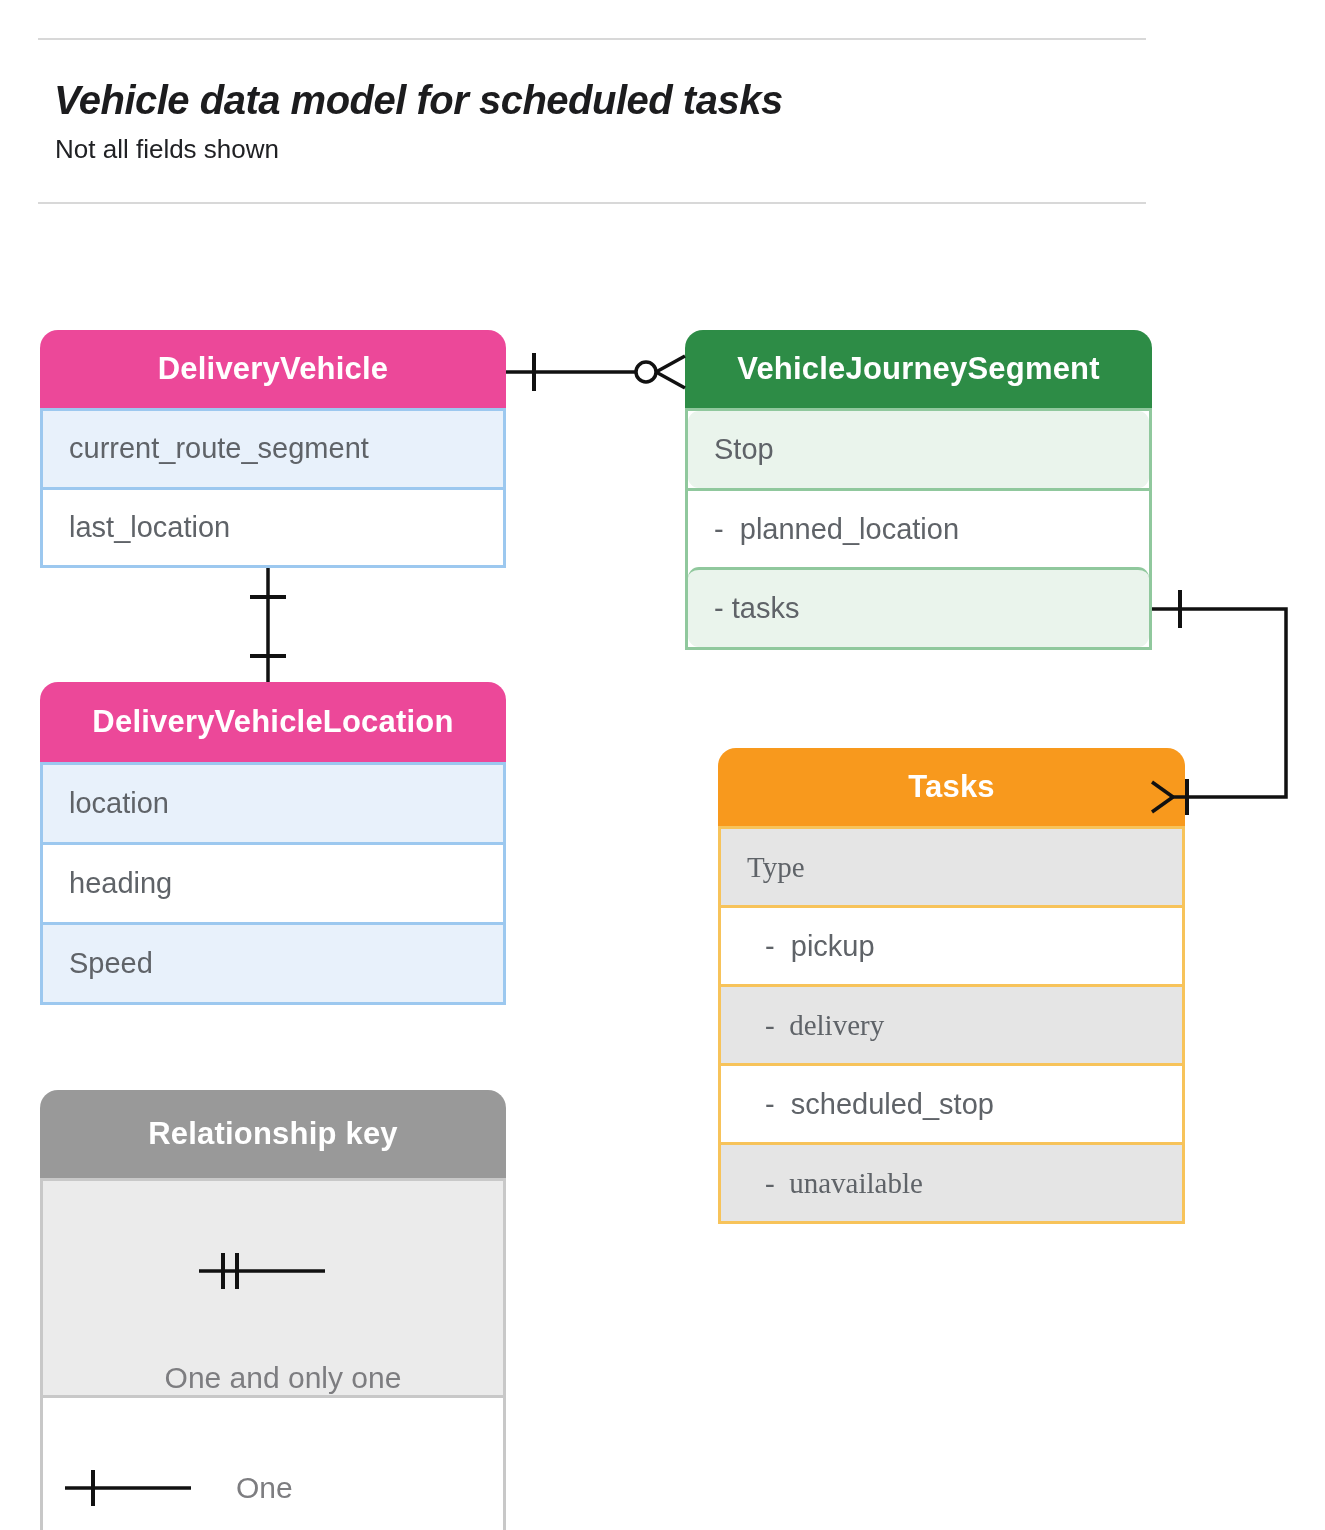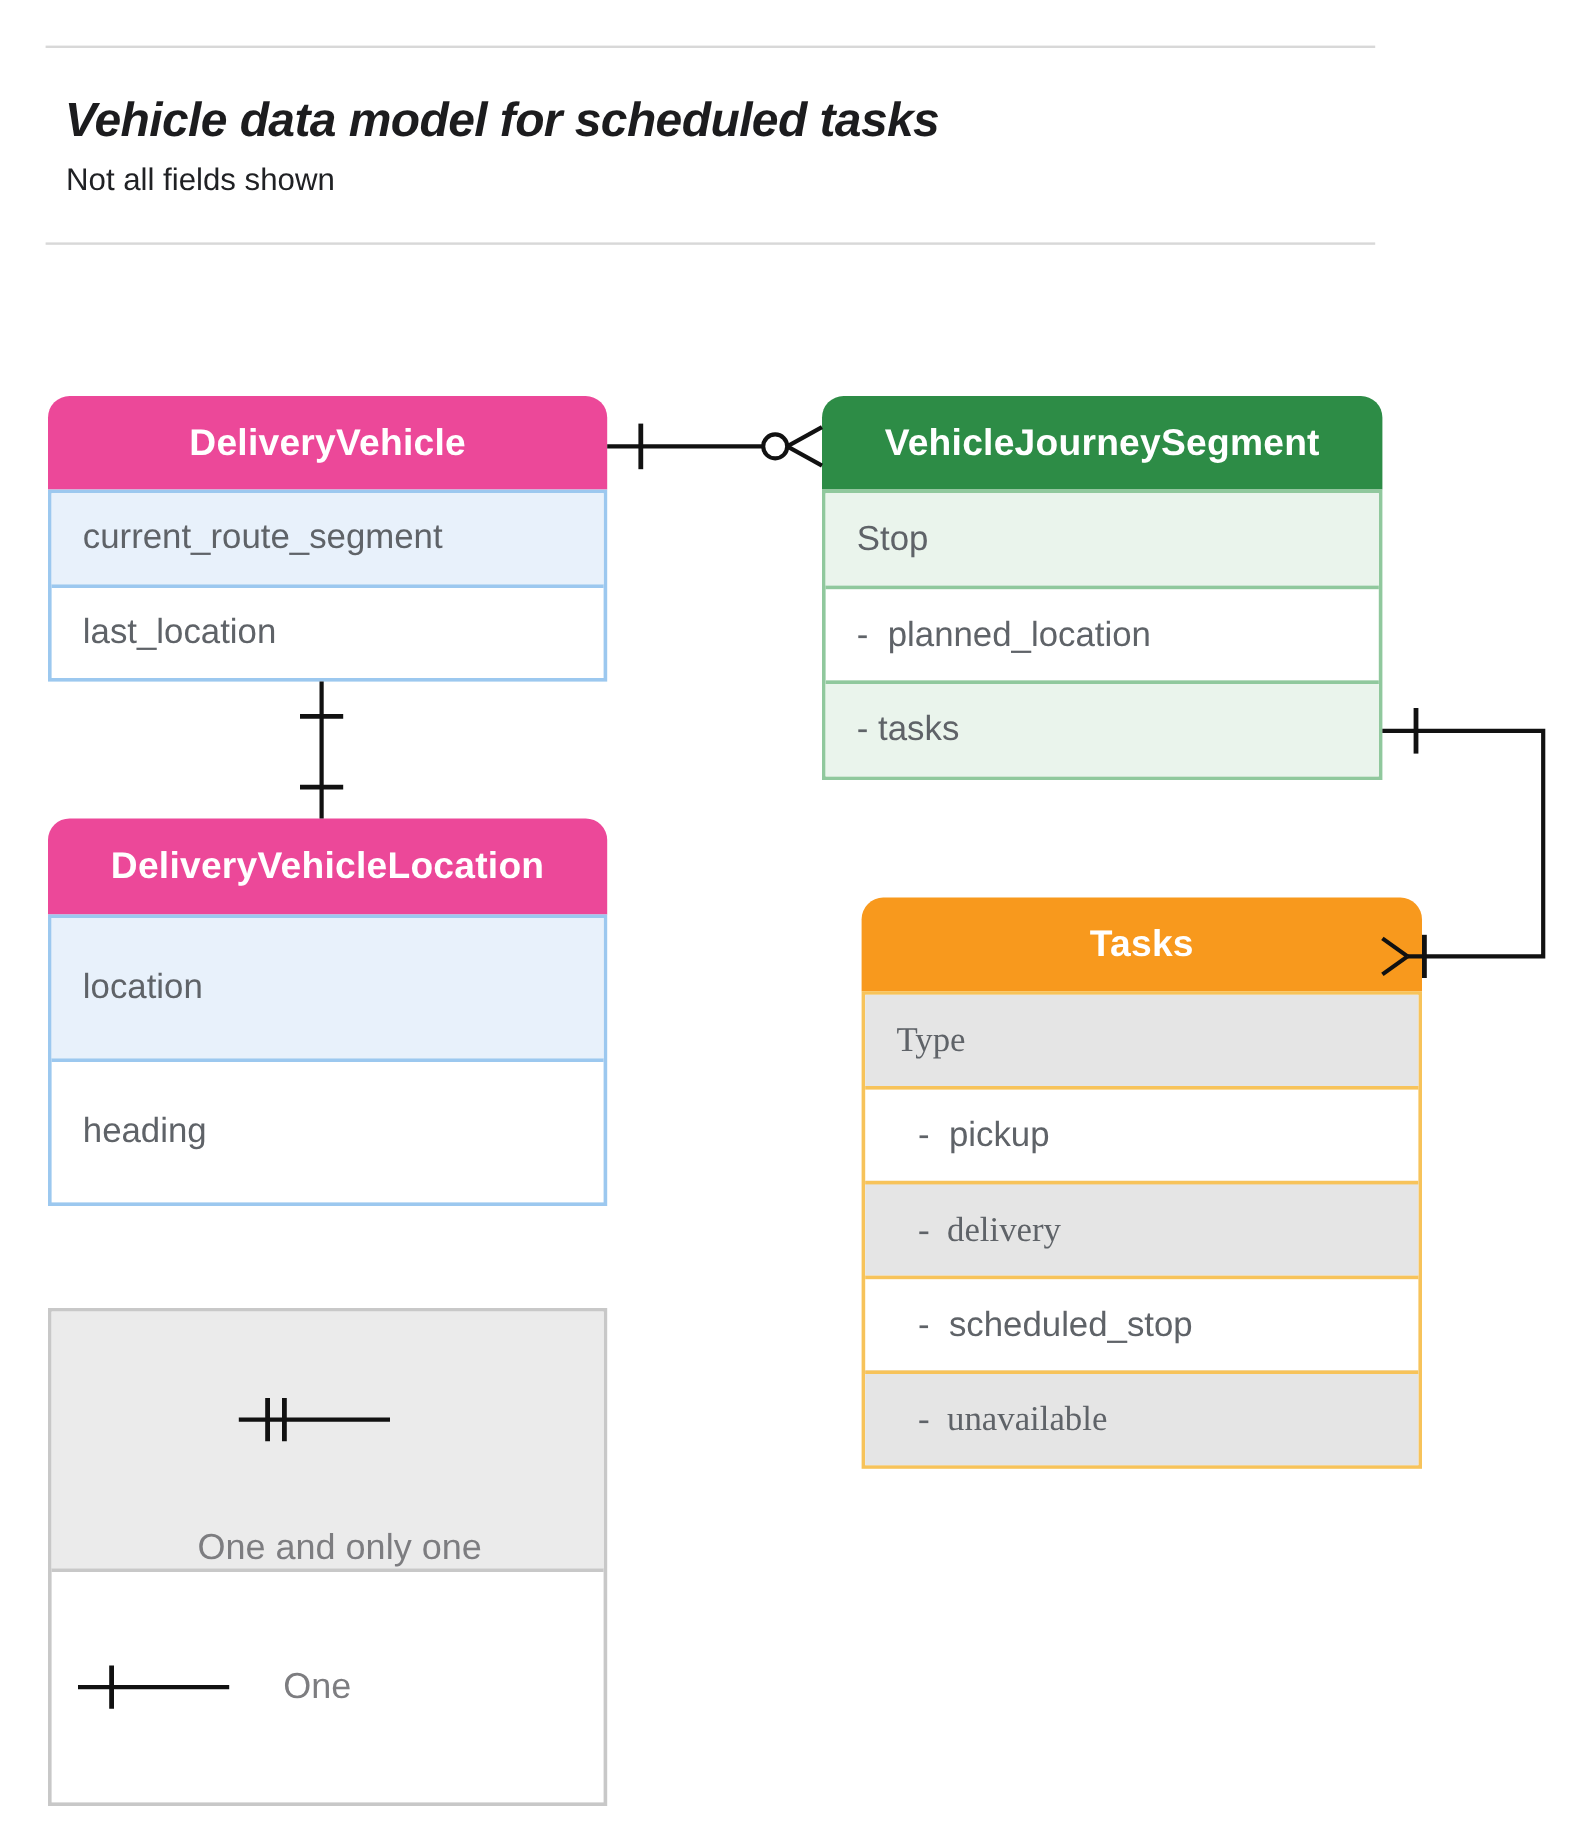--- a/index.html
+++ b/index.html
@@ -34,21 +34,21 @@
   .entity .row + .row{border-top-style:solid;border-top-width:3px;}
 
   .theme-blue header{background:#ec4899;}
   .theme-blue .body{border-color:#9cc8ef;}
   .theme-blue .row + .row{border-top-color:#9cc8ef;}
   .theme-blue .row.shaded{background:#e8f1fb;}
 
   .theme-green header{background:#2d8c46;}
   .theme-green .body{border-color:#90c89d;}
   .theme-green .row + .row{border-top-color:#90c89d;}
-  .theme-green .row.shaded{background:#eaf4ec;}
+  .theme-green .row.shaded{background:#eaf4ec;border-radius:11px;}
 
   .theme-orange header{background:#f8991d;}
   .theme-orange .body{border-color:#f7c35a;}
   .theme-orange .row + .row{border-top-color:#f7c35a;}
   .theme-orange .row.shaded{background:#e5e5e5;font-family:Liberation Serif, serif;}
 
   .theme-gray header{background:#999999;flex:0 0 88px;}
   .theme-gray .body{border-color:#c8c8c8;}
   .theme-gray .row + .row{border-top-color:#c8c8c8;}
   .theme-gray .row.shaded{background:#ebebeb;flex-direction:column;}
@@ -110,35 +110,37 @@
       <div class="row">-  planned_location</div>
       <div class="row shaded">- tasks</div>
     </div>
   </section>
 
   <section class="entity theme-blue" style="left:40px;top:682px;width:466px;height:323px;">
     <header style="flex-basis:80px">DeliveryVehicleLocation</header>
     <div class="body">
       <div class="row shaded">location</div>
       <div class="row">heading</div>
+      <div class="row shaded">Speed</div>
     </div>
   </section>
 
   <section class="entity theme-orange" style="left:718px;top:748px;width:467px;height:476px;">
     <header>Tasks</header>
     <div class="body">
       <div class="row shaded">Type</div>
       <div class="row indent">-  pickup</div>
       <div class="row indent shaded">-  delivery</div>
       <div class="row indent">-  scheduled_stop</div>
       <div class="row indent shaded">-  unavailable</div>
     </div>
   </section>
 
   <section class="entity theme-gray legend" style="left:40px;top:1090px;width:466px;height:415px;">
+    <header>Relationship key</header>
     <div class="body">
 
       <div class="row shaded">
         <span class="sym">
           <svg width="135" height="44" viewBox="0 0 135 44" fill="none" stroke="#111" stroke-width="3.5">
             <line x1="2" y1="22" x2="128" y2="22"></line>
             <line x1="26" y1="4" x2="26" y2="40" stroke-width="4"></line>
             <line x1="40" y1="4" x2="40" y2="40" stroke-width="4"></line>
           </svg>
         </span>

